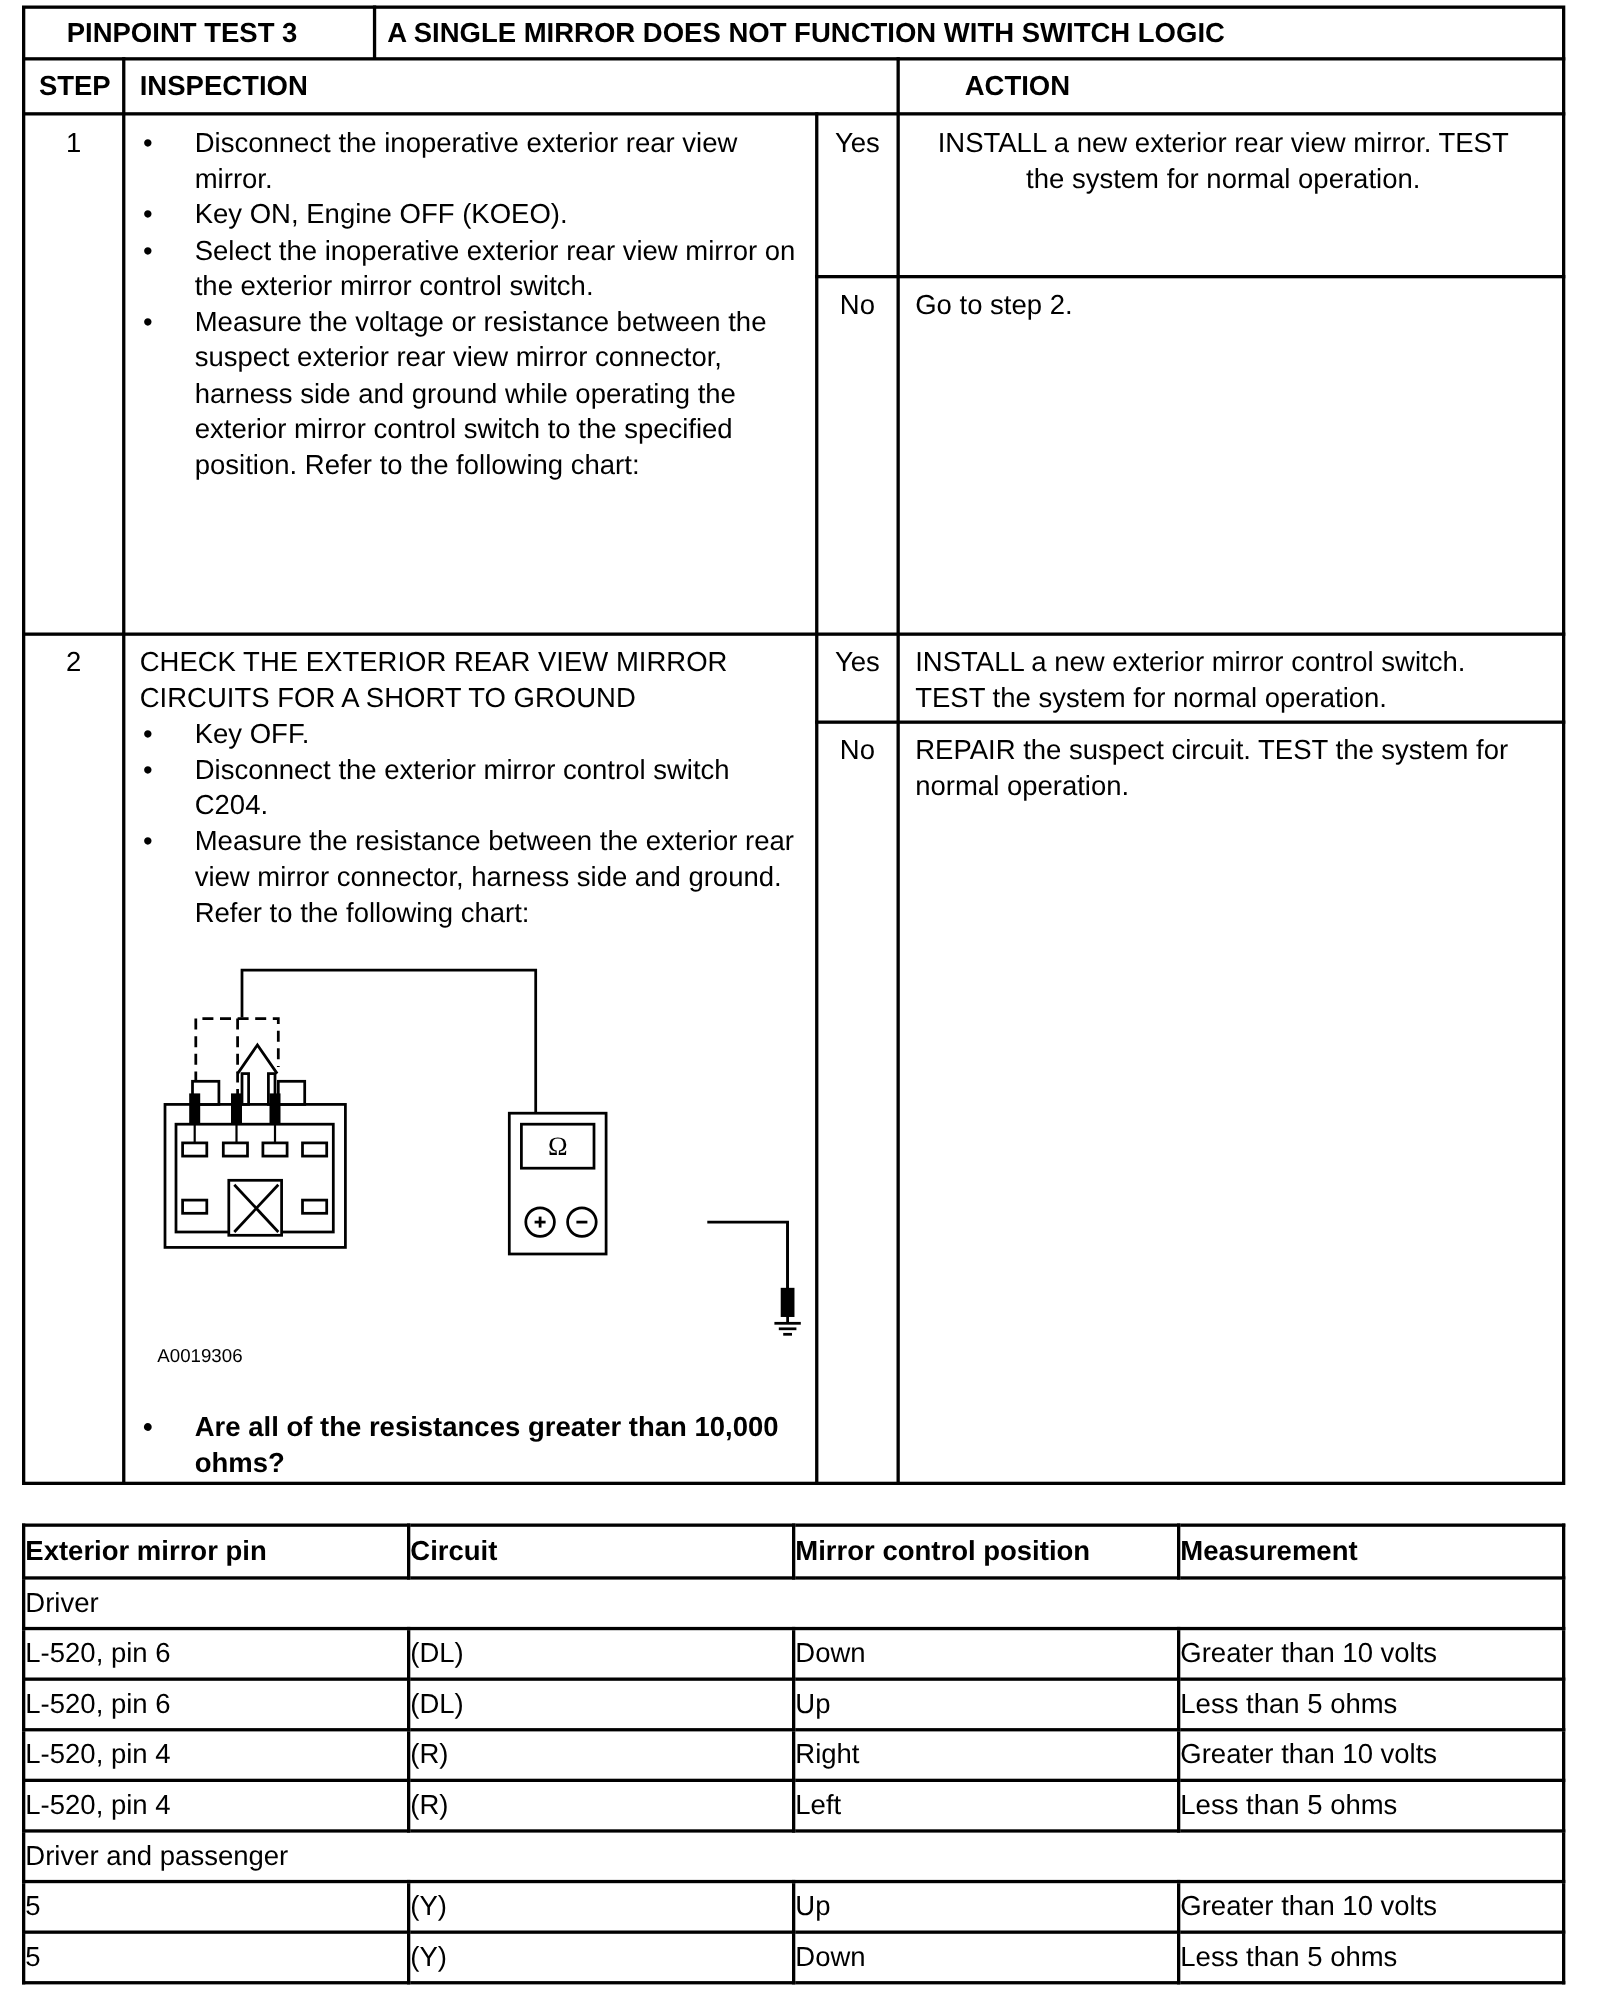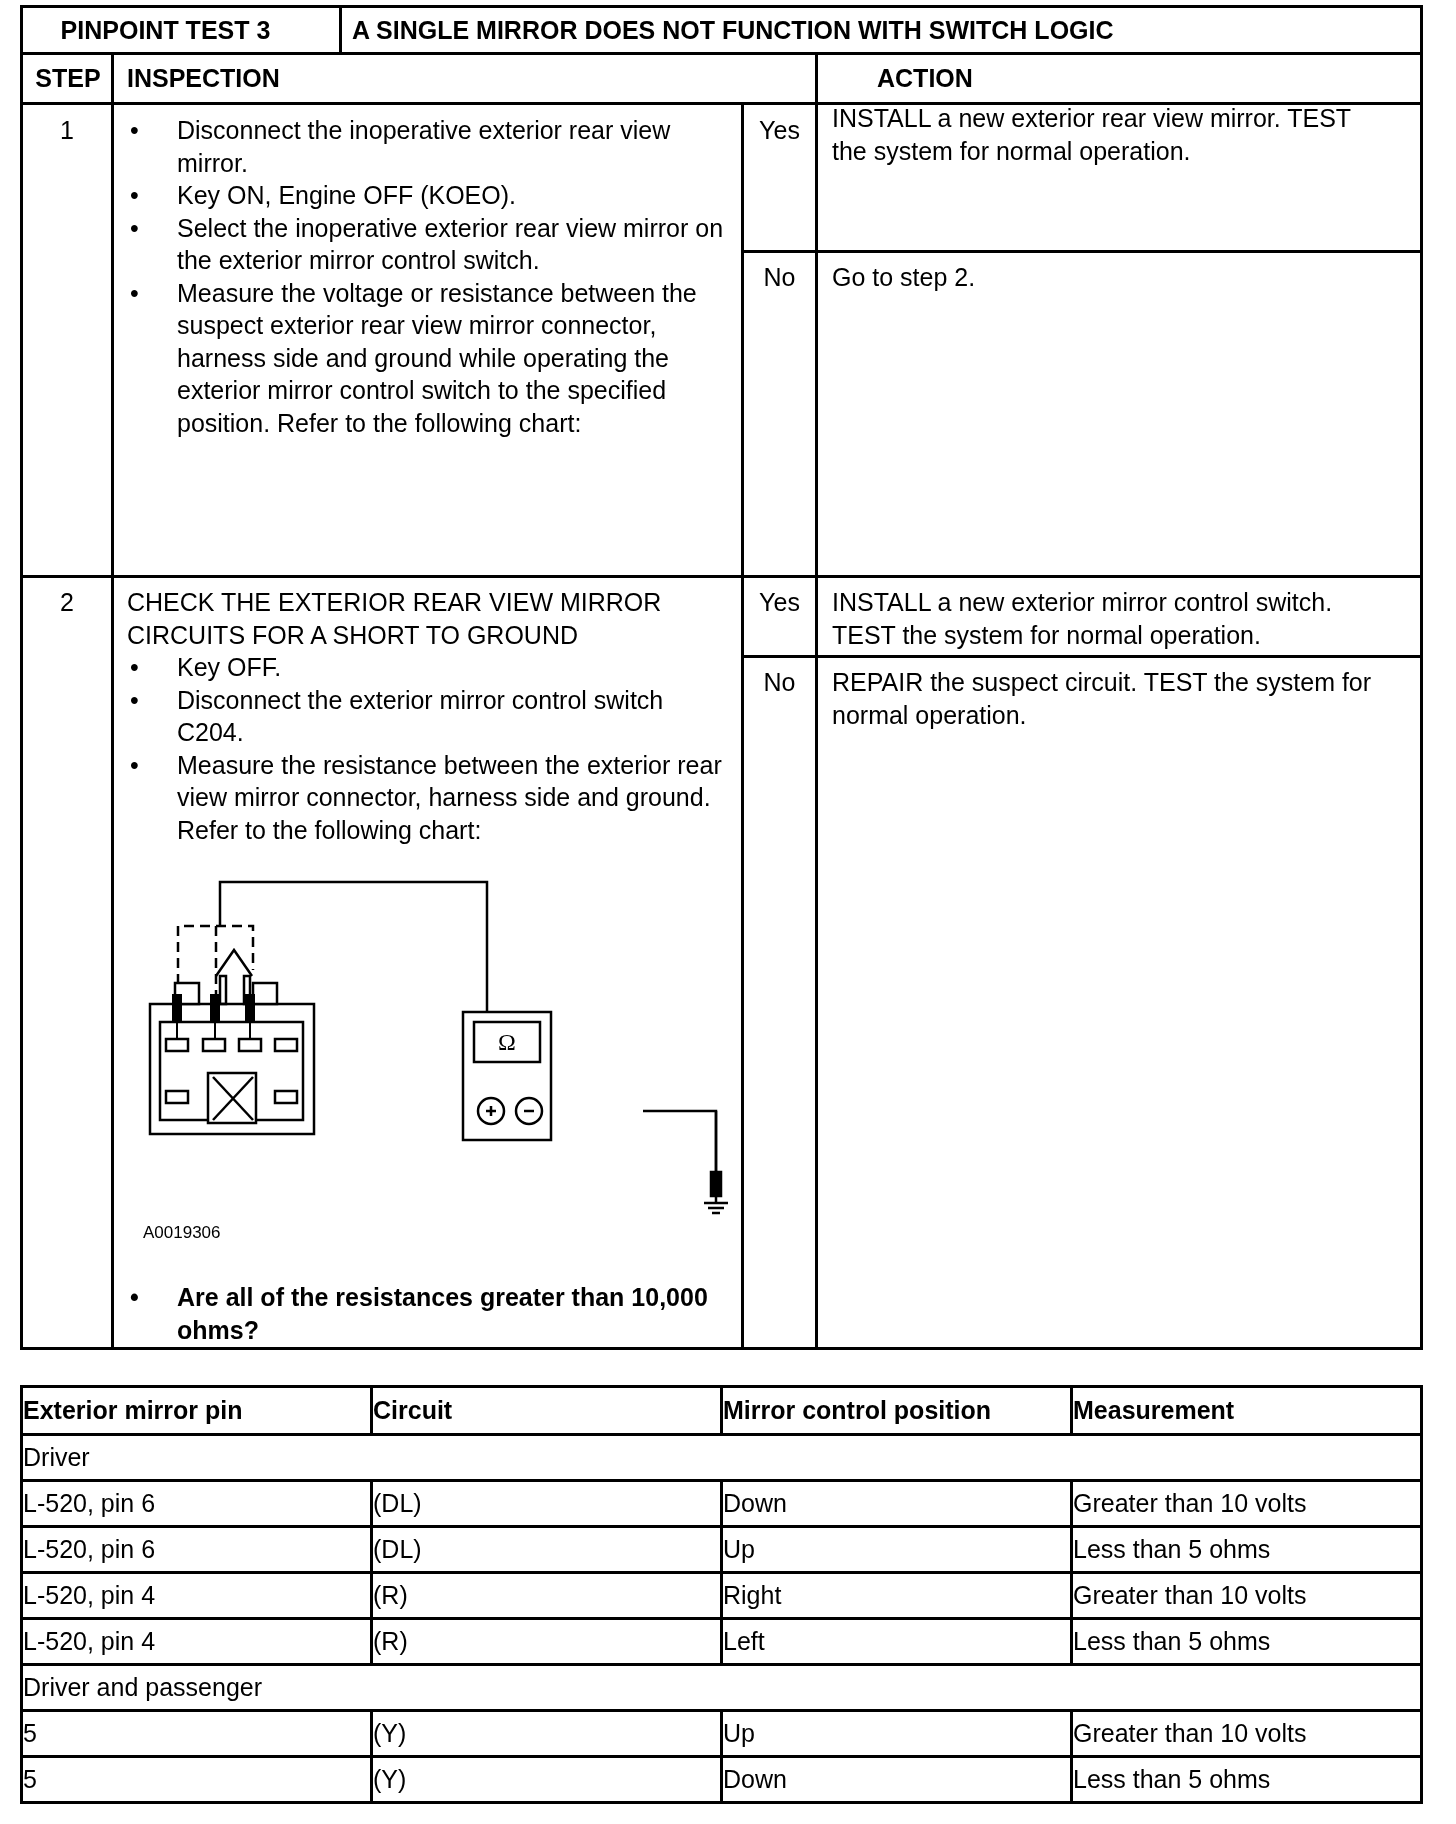--- a/index.html
+++ b/index.html
@@ -51,21 +51,21 @@
 <div class="abs txt center" style="left:23px; top:114px; width:88px;">1</div>
 <div class="abs txt" style="left:127px; top:114px; width:605px;">
   <ul class="bullets">
     <li>Disconnect the inoperative exterior rear view mirror.</li>
     <li>Key ON, Engine OFF (KOEO).</li>
     <li>Select the inoperative exterior rear view mirror on the exterior mirror control switch.</li>
     <li>Measure the voltage or resistance between the suspect exterior rear view mirror connector, harness side and ground while operating the exterior mirror control switch to the specified position. Refer to the following chart:</li>
   </ul>
 </div>
 <div class="abs txt center" style="left:744px; top:114px; width:71px;">Yes</div>
-<div class="abs txt" style="left:832px; top:102px; width:560px;">INSTALL a new exterior rear view mirror. TEST the system for normal  operation.</div>
+<div class="abs txt" style="left:832px; top:114px; width:560px;text-align:center;">INSTALL a new exterior rear view mirror. TEST the system for normal  operation.</div>
 <div class="hline" style="left:741px; top:250px; width:682px;"></div>
 <div class="abs txt center" style="left:744px; top:261px; width:71px;">No</div>
 <div class="abs txt" style="left:832px; top:261px; width:560px;">Go to step 2.</div>
 
 <div class="hline" style="left:20px; top:575px; width:1403px;"></div>
 
 <div class="abs txt center" style="left:23px; top:586px; width:88px;">2</div>
 <div class="abs txt" style="left:127px; top:586px; width:605px;">
   <div>CHECK THE EXTERIOR REAR VIEW MIRROR CIRCUITS FOR A SHORT TO GROUND</div>
   <ul class="bullets">

